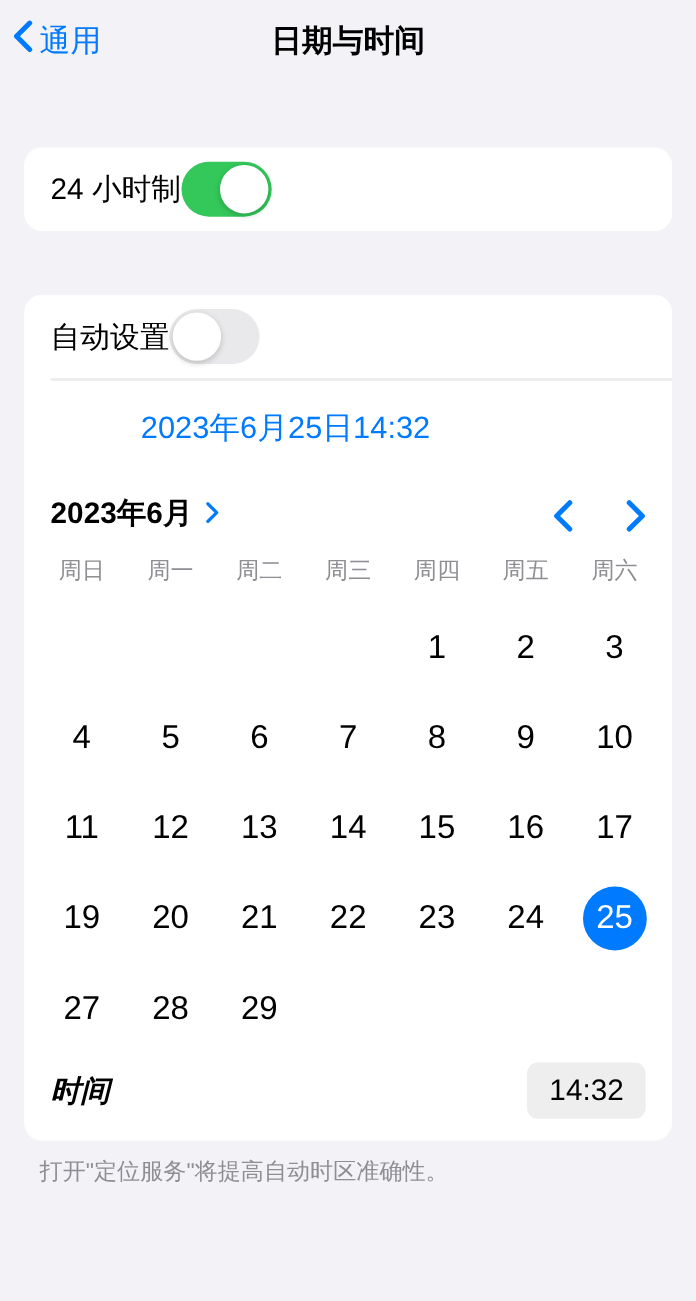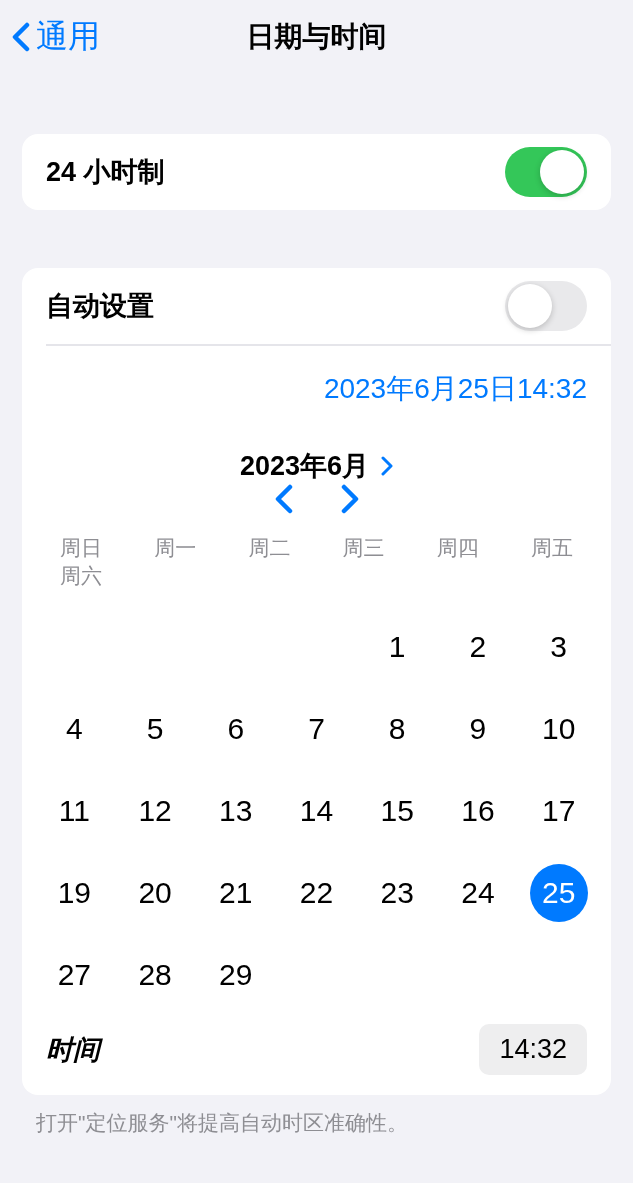--- a/index.html
+++ b/index.html
@@ -16,23 +16,22 @@
     }
     .nav-bar {
       display: flex;
       align-items: center;
       height: 74px;
       padding: 0 12px;
       position: relative;
     }
     .nav-back {
       display: flex;
-      align-items: center;
       color: #007aff;
-      font-size: 32px;
+      font-size: 28px;
       cursor: pointer;
     }
     .nav-back-chevron {
       width: 18px;
       height: 30px;
       margin-right: 6px;
     }
     .nav-title {
       position: absolute;
       left: 50%;
@@ -48,24 +47,22 @@
     }
     .card-1 {
       margin-top: 60px;
     }
     .card-2 {
       margin-top: 58px;
     }
     .row {
       display: flex;
       align-items: center;
-      justify-content: space-between;
       padding: 0 24px;
       min-height: 76px;
-      font-weight: bold;
     }
     .row-label {
       font-size: 27px;
       color: #000;
     }
     .divider {
       height: 1px;
       background: #e5e5ea;
       margin-left: 24px;
     }
@@ -104,34 +101,33 @@
       font-size: 27px;
     }
     .chevron-right {
       width: 12px;
       height: 20px;
       margin-left: 16px;
     }
     .datetime-row {
       display: flex;
       align-items: center;
-      justify-content: flex-end;
+      justify-content: flex-start;
       padding: 24px 24px;
       color: #007aff;
       font-size: 28px;
     }
     .datetime-row .date-btn {
       margin-left: 82px;
     }
     .month-header {
       display: flex;
-      align-items: center;
+      align-items: flex-end;
       justify-content: space-between;
       padding: 16px 24px 10px 24px;
-      flex-direction: column;
     }
     .month-title {
       display: flex;
       align-items: center;
       font-size: 27px;
       font-weight: 600;
       color: #000;
       cursor: pointer;
     }
     .month-chevron {
@@ -143,21 +139,21 @@
       display: flex;
       gap: 48px;
     }
     .month-nav-btn {
       width: 18px;
       height: 30px;
       cursor: pointer;
     }
     .weekdays {
       display: grid;
-      grid-template-columns: repeat(6, 1fr);
+      grid-template-columns: repeat(7, 1fr);
       padding: 10px 12px 8px 12px;
     }
     .weekday {
       text-align: center;
       font-size: 21px;
       color: #8e8e93;
       font-weight: 500;
     }
     .calendar-grid {
       display: grid;

